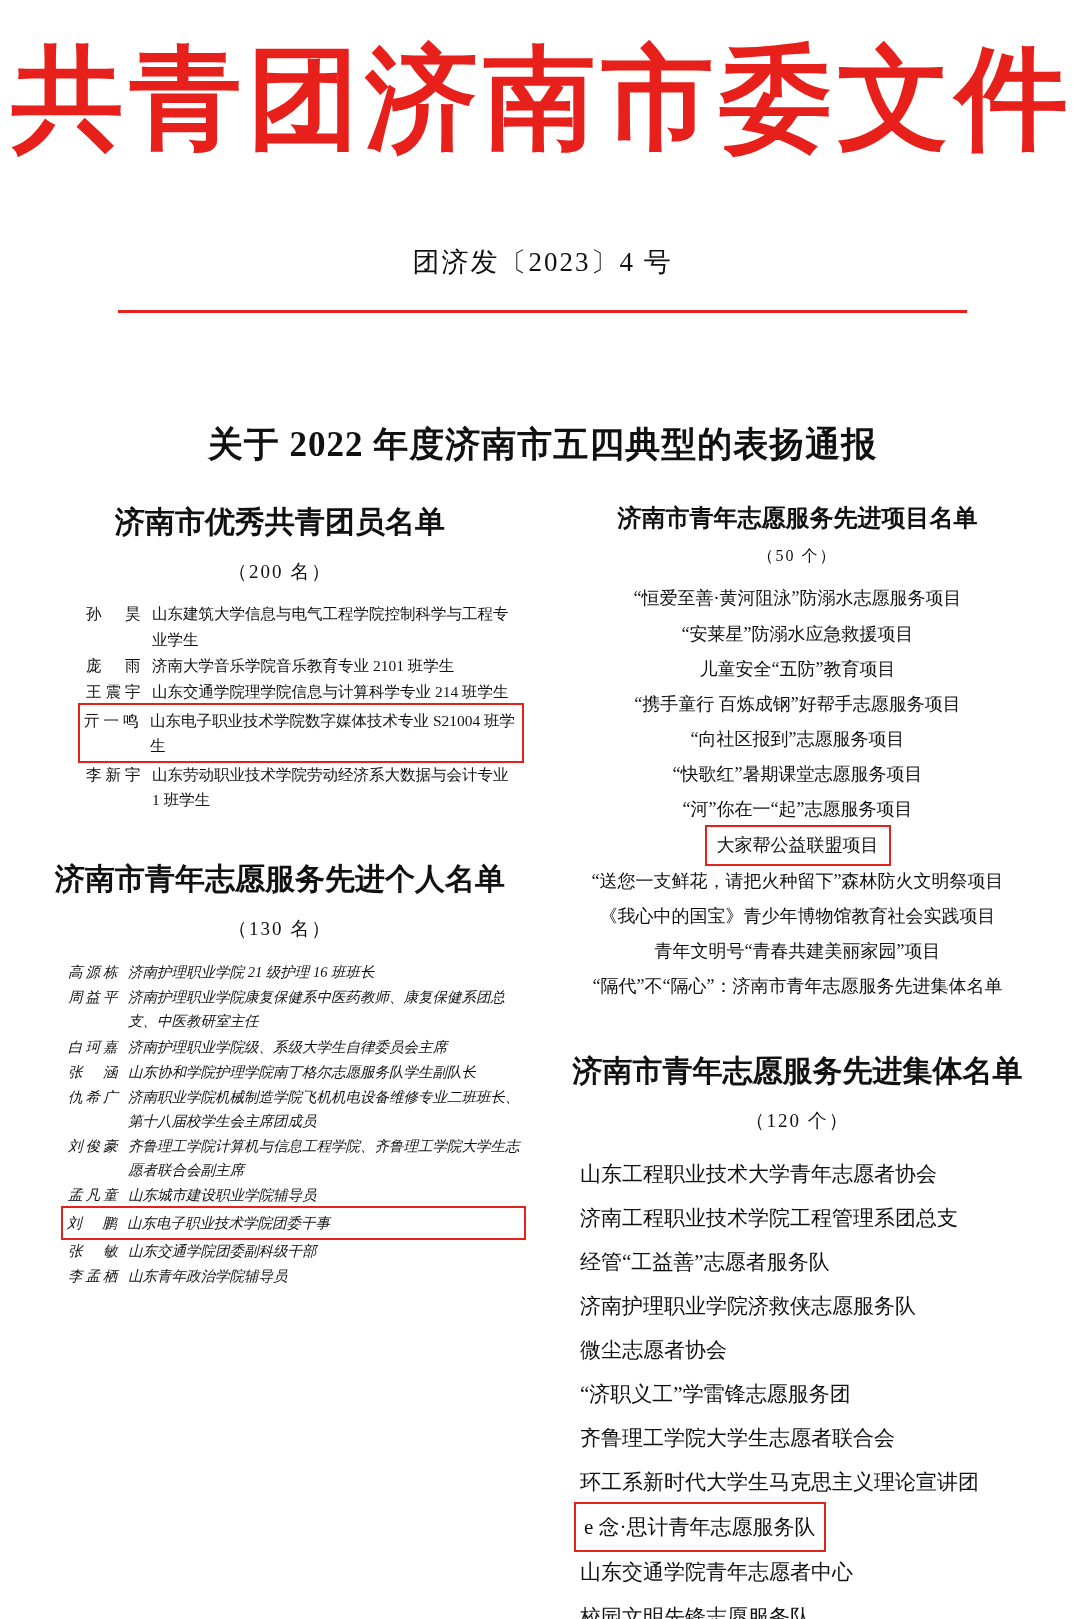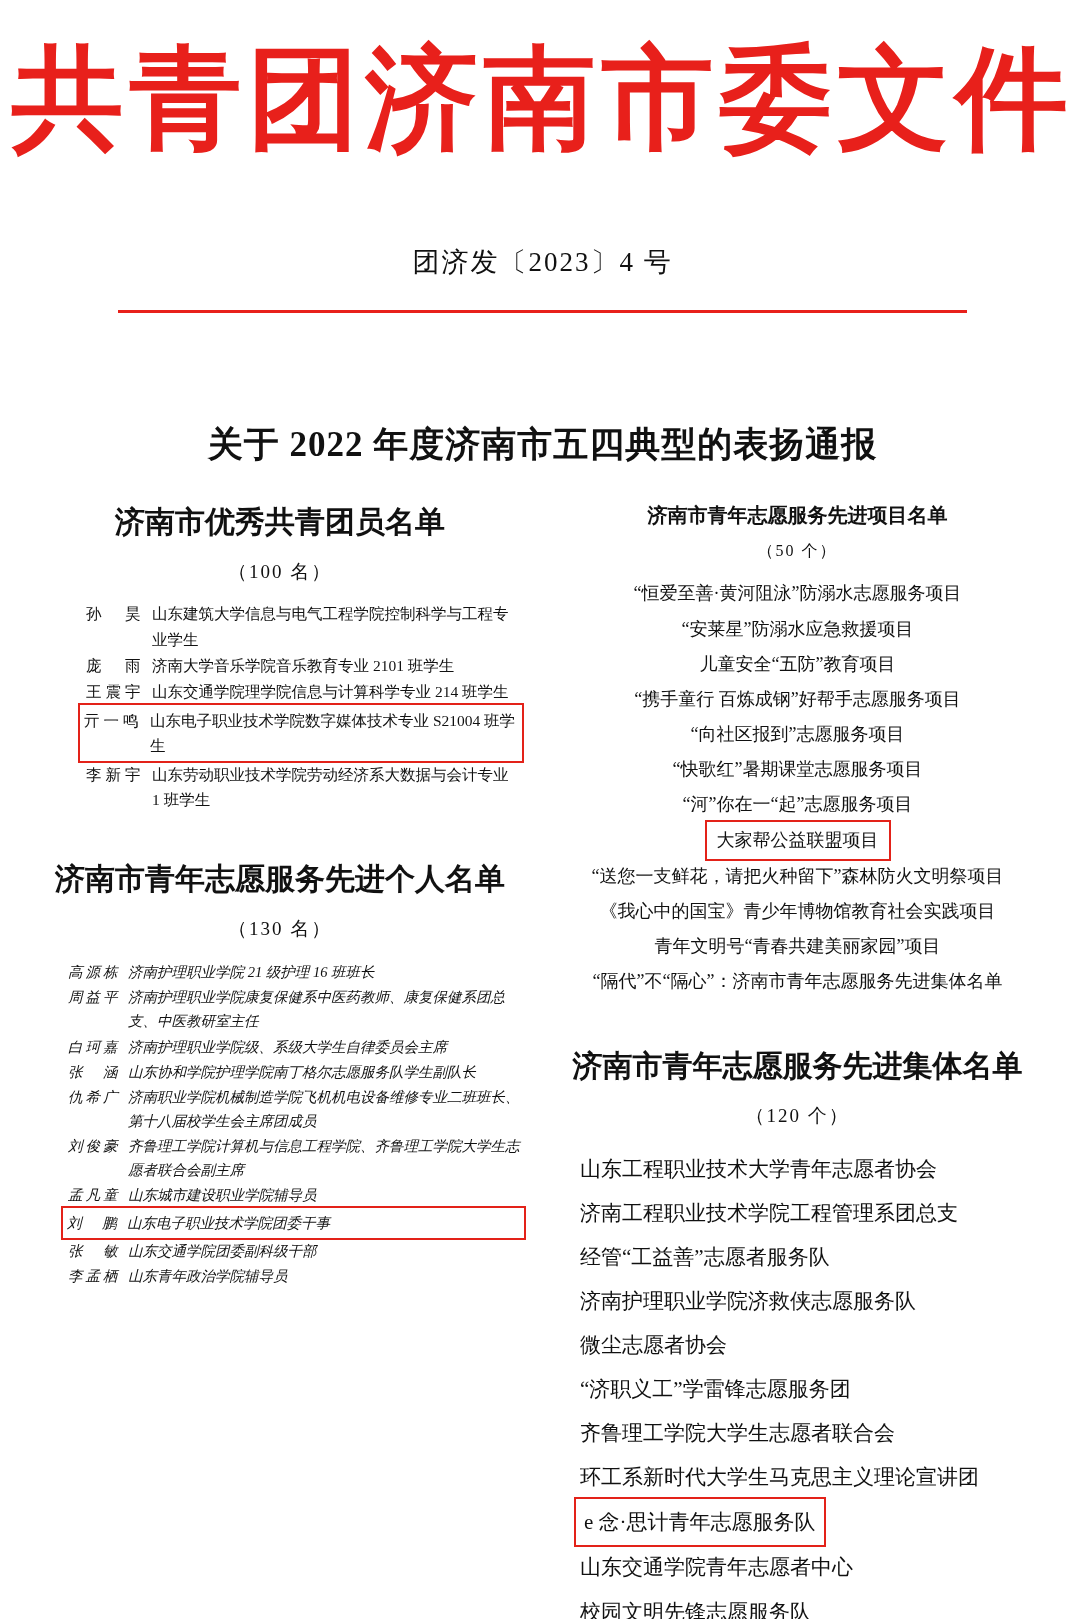--- a/index.html
+++ b/index.html
@@ -76,21 +76,21 @@
 
   .sec-title {
     text-align: center;
     font-weight: bold;
     color: #111;
   }
   .sec-title.big {
     font-size: 30px;
   }
   .sec-title.mid {
-    font-size: 20px;
+    font-size: 24px;
   }
   .sec-count {
     text-align: center;
     font-size: 19px;
     margin-top: 16px;
     letter-spacing: 2px;
   }
   .sec-count.small {
     font-size: 16px;
     margin-top: 12px;
@@ -205,21 +205,21 @@
   </div>
 
   <div class="main-title">关于 2022 年度济南市五四典型的表扬通报</div>
 
   <div class="grid">
 
     <div class="col">
 
       <div>
         <div class="sec-title big">济南市优秀共青团员名单</div>
-        <div class="sec-count">（100 名）</div>
+        <div class="sec-count">（200 名）</div>
         <div class="namelist">
           <div class="name-row">
             <span class="nm">孙　昊</span>
             <span class="ds">山东建筑大学信息与电气工程学院控制科学与工程专业学生</span>
           </div>
           <div class="name-row">
             <span class="nm">庞　雨</span>
             <span class="ds">济南大学音乐学院音乐教育专业 2101 班学生</span>
           </div>
           <div class="name-row">

